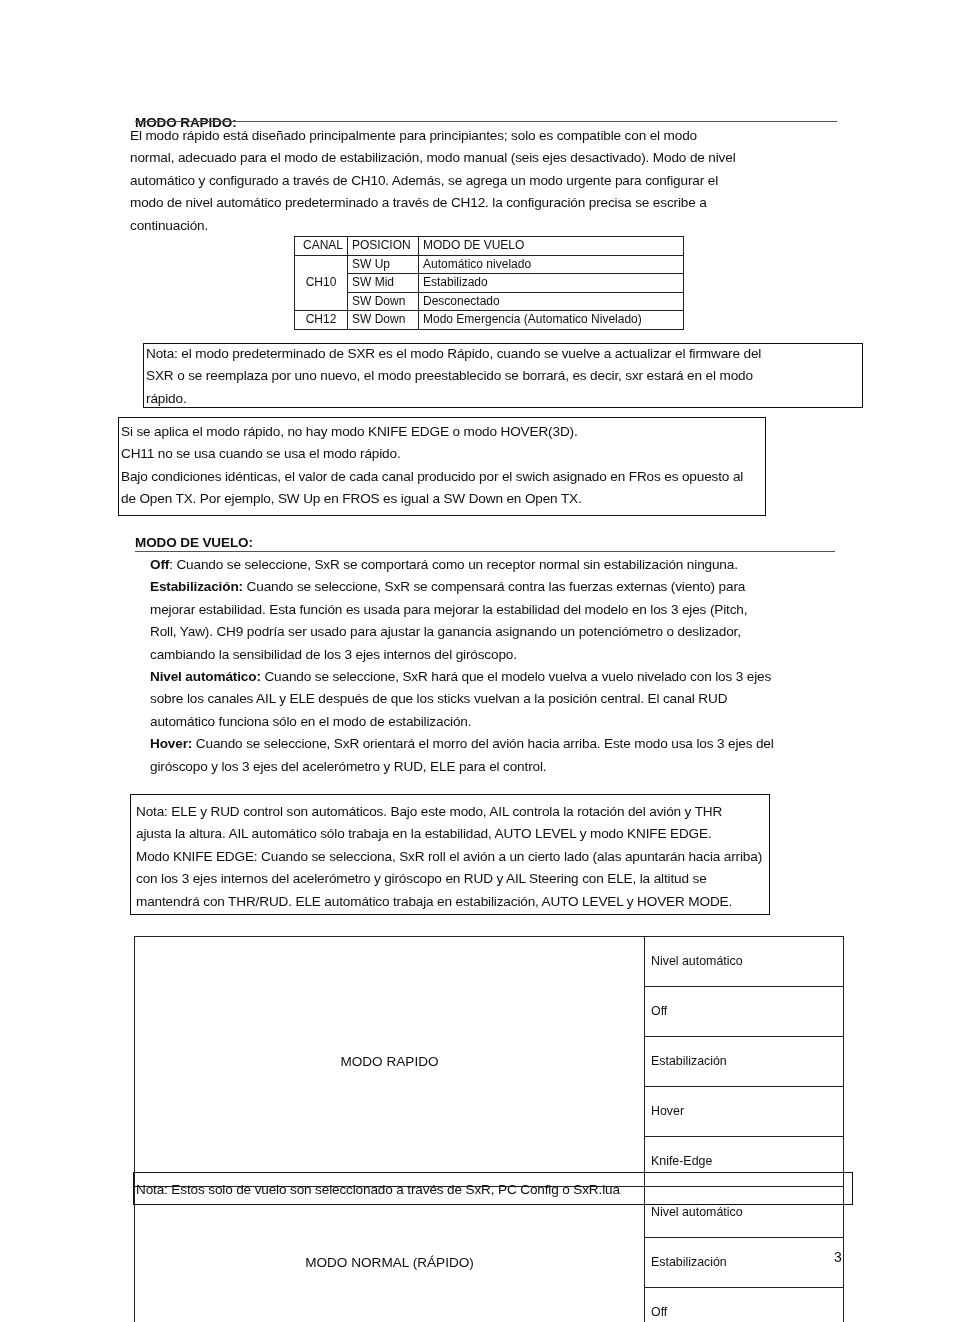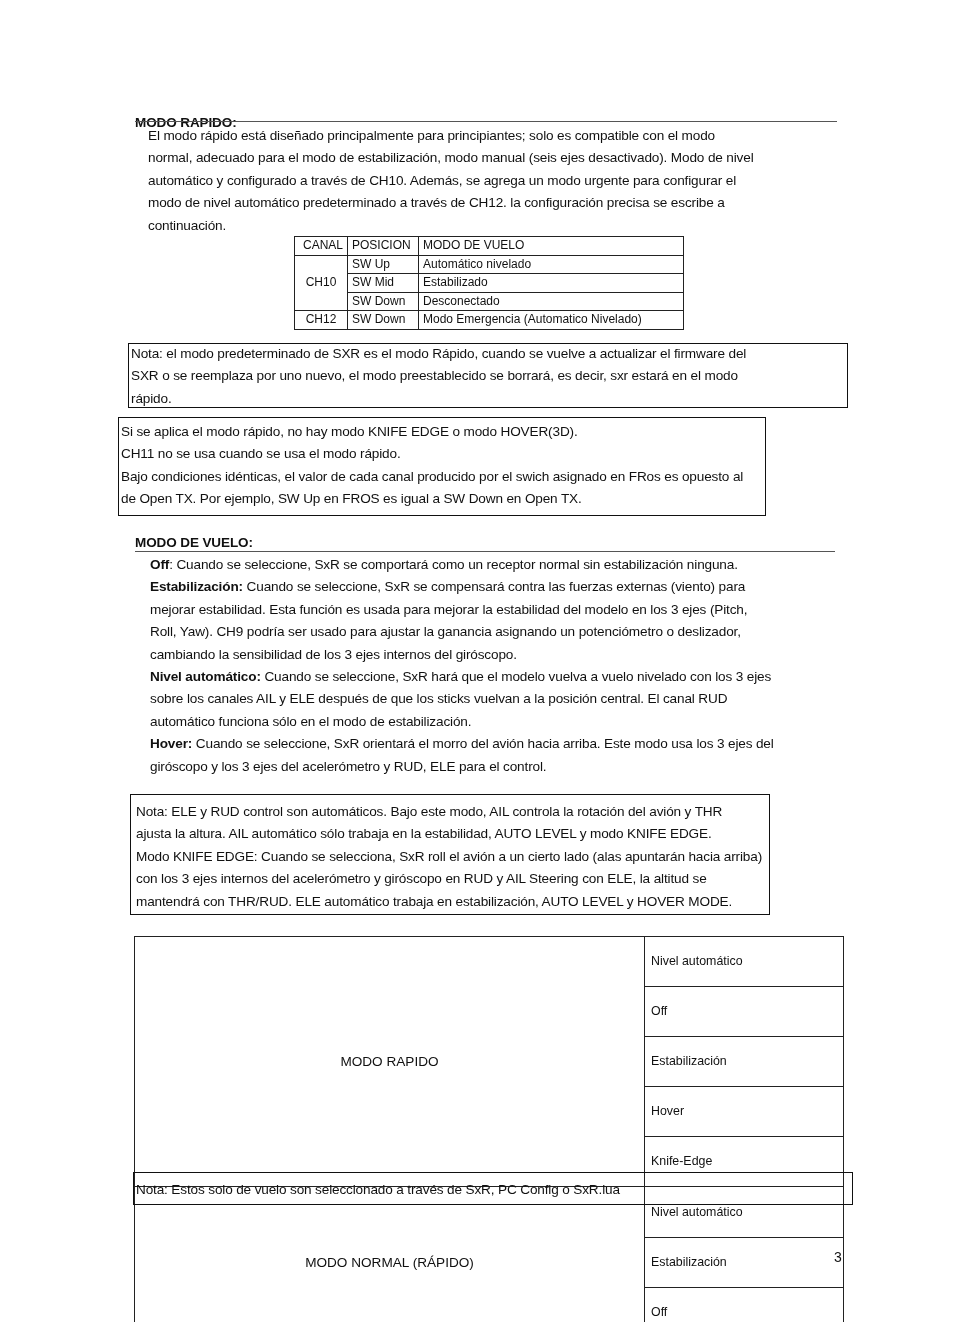--- a/index.html
+++ b/index.html
@@ -23,21 +23,21 @@
   .pagenum { position:absolute; font-size:14px; }
 </style>
 </head>
 <body>
 
 <div class="page">
 
   <div class="abs heading" style="left:135px; top:105px;margin-top:10px;">MODO RAPIDO:</div>
   <div class="rule" style="left:135px; top:121px; width:702px;"></div>
 
-  <div class="para" style="left:148px; top:125px;">
+  <div class="para" style="left:130px; top:125px;">
     <div>El modo rápido está diseñado principalmente para principiantes; solo es compatible con el modo</div>
     <div>normal, adecuado para el modo de estabilización, modo manual (seis ejes desactivado). Modo de nivel</div>
     <div>automático y configurado a través de CH10. Además, se agrega un modo urgente para configurar el</div>
     <div>modo de nivel automático predeterminado a través de CH12. la configuración precisa se escribe a</div>
     <div>continuación.</div>
   </div>
 
   <table class="cfg" style="left:294px; top:236px; width:390px;">
     <tbody>
         <tr>
@@ -59,21 +59,21 @@
       <td>Desconectado</td>
     </tr>
     <tr>
       <td style="text-align:center;">CH12</td>
       <td>SW Down</td>
       <td>Modo Emergencia  (Automatico  Nivelado)</td>
     </tr>
   </tbody>
     </table>
 
-  <div class="box" style="left:128px; top:343px; width:720px; height:65px;">
+  <div class="box" style="left:143px; top:343px; width:720px; height:65px;">
     <div class="para" style="padding-left:2px; margin-top:-1px;">
       <div>Nota: el modo predeterminado de SXR es el modo Rápido, cuando se vuelve a actualizar el firmware del</div>
       <div>SXR o se reemplaza por uno nuevo,  el modo preestablecido se borrará, es decir, sxr estará en el modo</div>
       <div>rápido.</div>
     </div>
   </div>
 
   <div class="box" style="left:118px; top:417px; width:648px; height:99px;">
     <div class="para" style="padding-left:2px; margin-top:3px;">
       <div>Si se aplica el modo rápido, no hay modo KNIFE  EDGE o modo HOVER(3D).</div>

